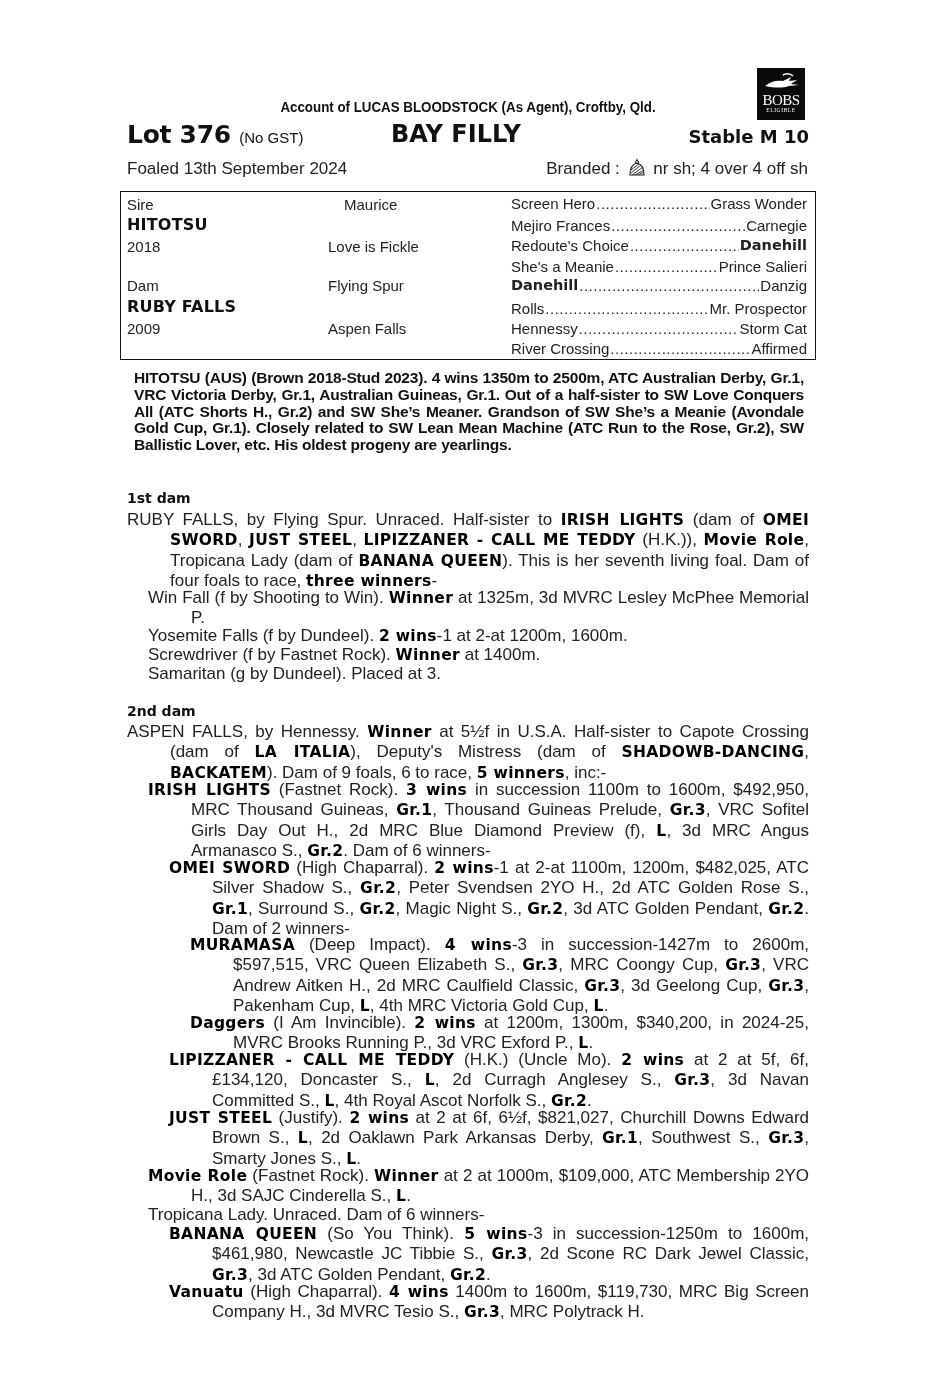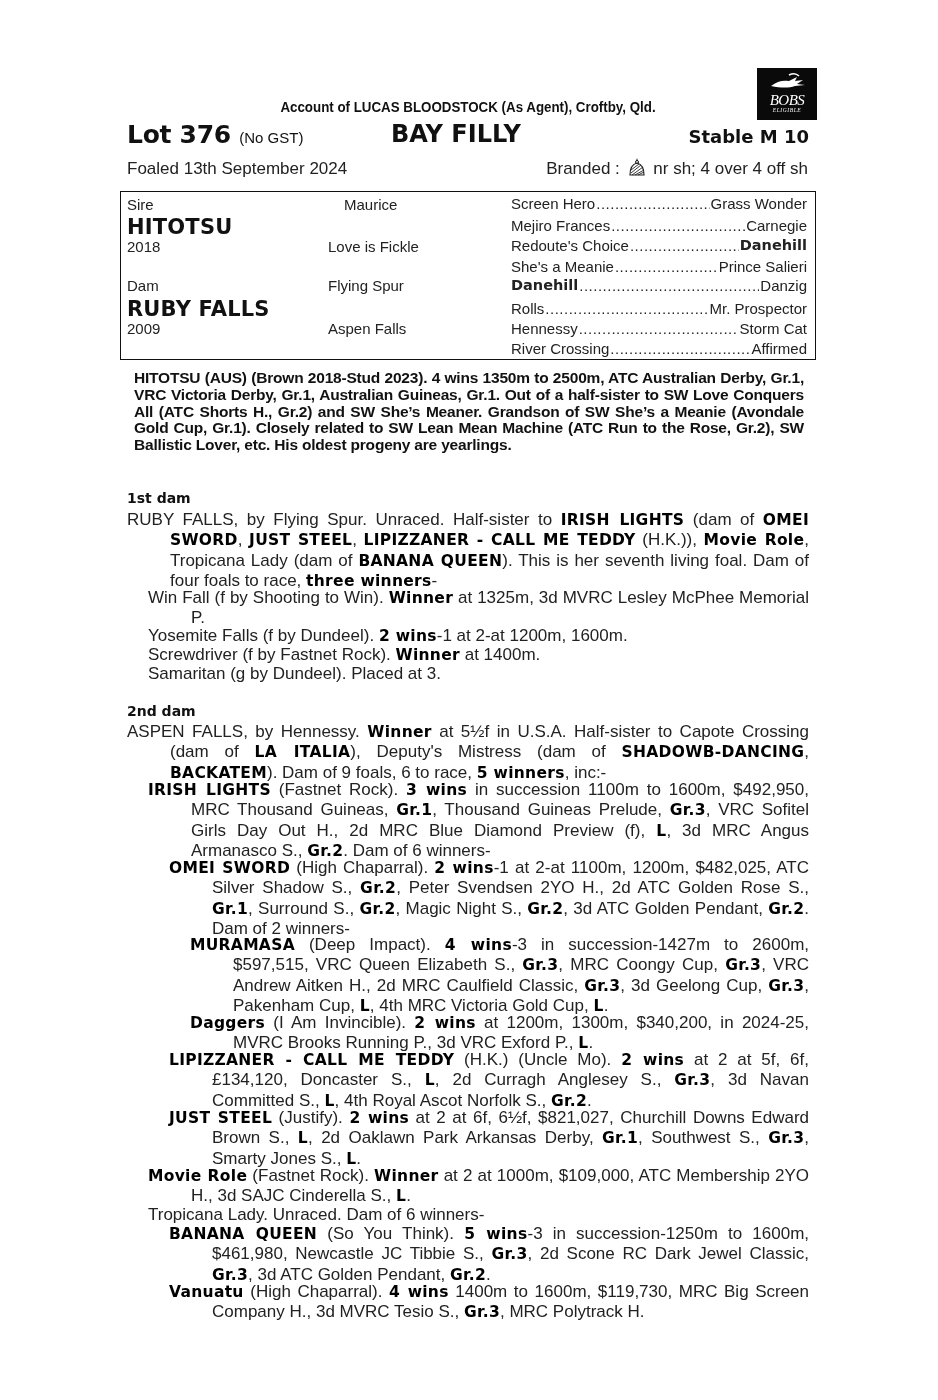--- a/index.html
+++ b/index.html
@@ -1,38 +1,38 @@
 <!DOCTYPE html>
 <html><head>
 <meta charset="utf-8">
 <style>
   html, body { margin:0; padding:0; background:#ffffff; }
   body { width:938px; height:1400px; position:relative; overflow:hidden; color:#111; font-family:"Liberation Sans", sans-serif; }
   .page { position:absolute; left:0; top:0; width:938px; height:1400px; }
 
-  .logo { position:absolute; left:757px; top:68px; width:60px; height:52px; background:#0a0a0a; color:#fff; text-align:center; font-family:"Liberation Serif", serif;font-style:italic; }
+  .logo { position:absolute; left:757px; top:68px; width:48px; height:52px; background:#0a0a0a; color:#fff; text-align:center; font-family:"Liberation Serif", serif; }
   .logo svg { display:block; margin:4px auto 0; }
   .logo .bobs { font-size:15px; line-height:14px; letter-spacing:-0.5px; margin-top:1px; }
   .logo .elig { font-size:5.5px; letter-spacing:0.6px; line-height:7px; }
 
   .vendor { position:absolute; left:120px; top:98px; width:696px; text-align:center; font-family:"Liberation Sans", sans-serif; font-weight:bold; font-size:15.5px; transform:scaleX(0.86); transform-origin:center; }
 
   .lotline { position:absolute; left:127px; top:120px; width:682px; height:32px; }
   .lot { position:absolute; left:0; top:0; font-weight:900; font-size:25px; font-family:"DejaVu Sans", sans-serif; letter-spacing:-0.3px; }
   .lot .gst { font-weight:normal; font-size:15px; font-family:"Liberation Sans", sans-serif; letter-spacing:0; }
   .sex { position:absolute; left:264px; top:0; font-weight:900; font-size:24px; font-family:"DejaVu Sans", sans-serif; }
   .stable { position:absolute; right:0; top:6px; font-weight:bold; font-size:18px; font-family:"DejaVu Sans", sans-serif; }
 
   .foaled { position:absolute; left:127px; top:159px; font-size:17px; color:#222; }
   .branded { position:absolute; right:130px; top:157px; font-size:17px; color:#222; }
   .branded .brand-icon { display:inline-block; vertical-align:-3px; margin:0 2px; }
 
   .pedigree { position:absolute; left:120px; top:191px; width:696px; height:169px; border:1.5px solid #111; box-sizing:border-box; }
   .ped-c { position:absolute; font-size:15px; color:#222; white-space:nowrap; }
-  .ped-big { position:absolute; font-weight:900; font-size:21px; font-family:"DejaVu Sans", sans-serif; letter-spacing:0.2px; }
+  .ped-big { position:absolute; font-weight:900; font-size:16px; font-family:"DejaVu Sans", sans-serif; letter-spacing:0.2px; }
   .ped-row { position:absolute; left:390px; width:296px; font-size:15px; color:#222; display:flex; white-space:nowrap; }
   .ped-row .dots { flex:1; overflow:hidden; margin:0 1px; }
   .ped-row .dots::after { content:"........................................................................................................"; letter-spacing:0.5px; }
   .ped-row b { font-family:"DejaVu Sans", sans-serif; font-weight:900; font-size:14.5px; }
 
   .sire-para { position:absolute; left:134px; top:370px; width:670px; font-family:"Liberation Sans", sans-serif; font-weight:bold; font-size:15.5px; line-height:16.8px; text-align:justify; letter-spacing:-0.2px; }
 
   .section-h { position:absolute; left:127px; font-family:"DejaVu Sans", sans-serif; font-weight:900; font-size:14px; }
   .txt { position:absolute; font-size:17px; line-height:19.4px; color:#222; text-align:justify; }
   .txt b, .txt .b { font-family:"DejaVu Sans", sans-serif; font-weight:900; font-size:15.5px; color:#000; letter-spacing:0.3px; }

